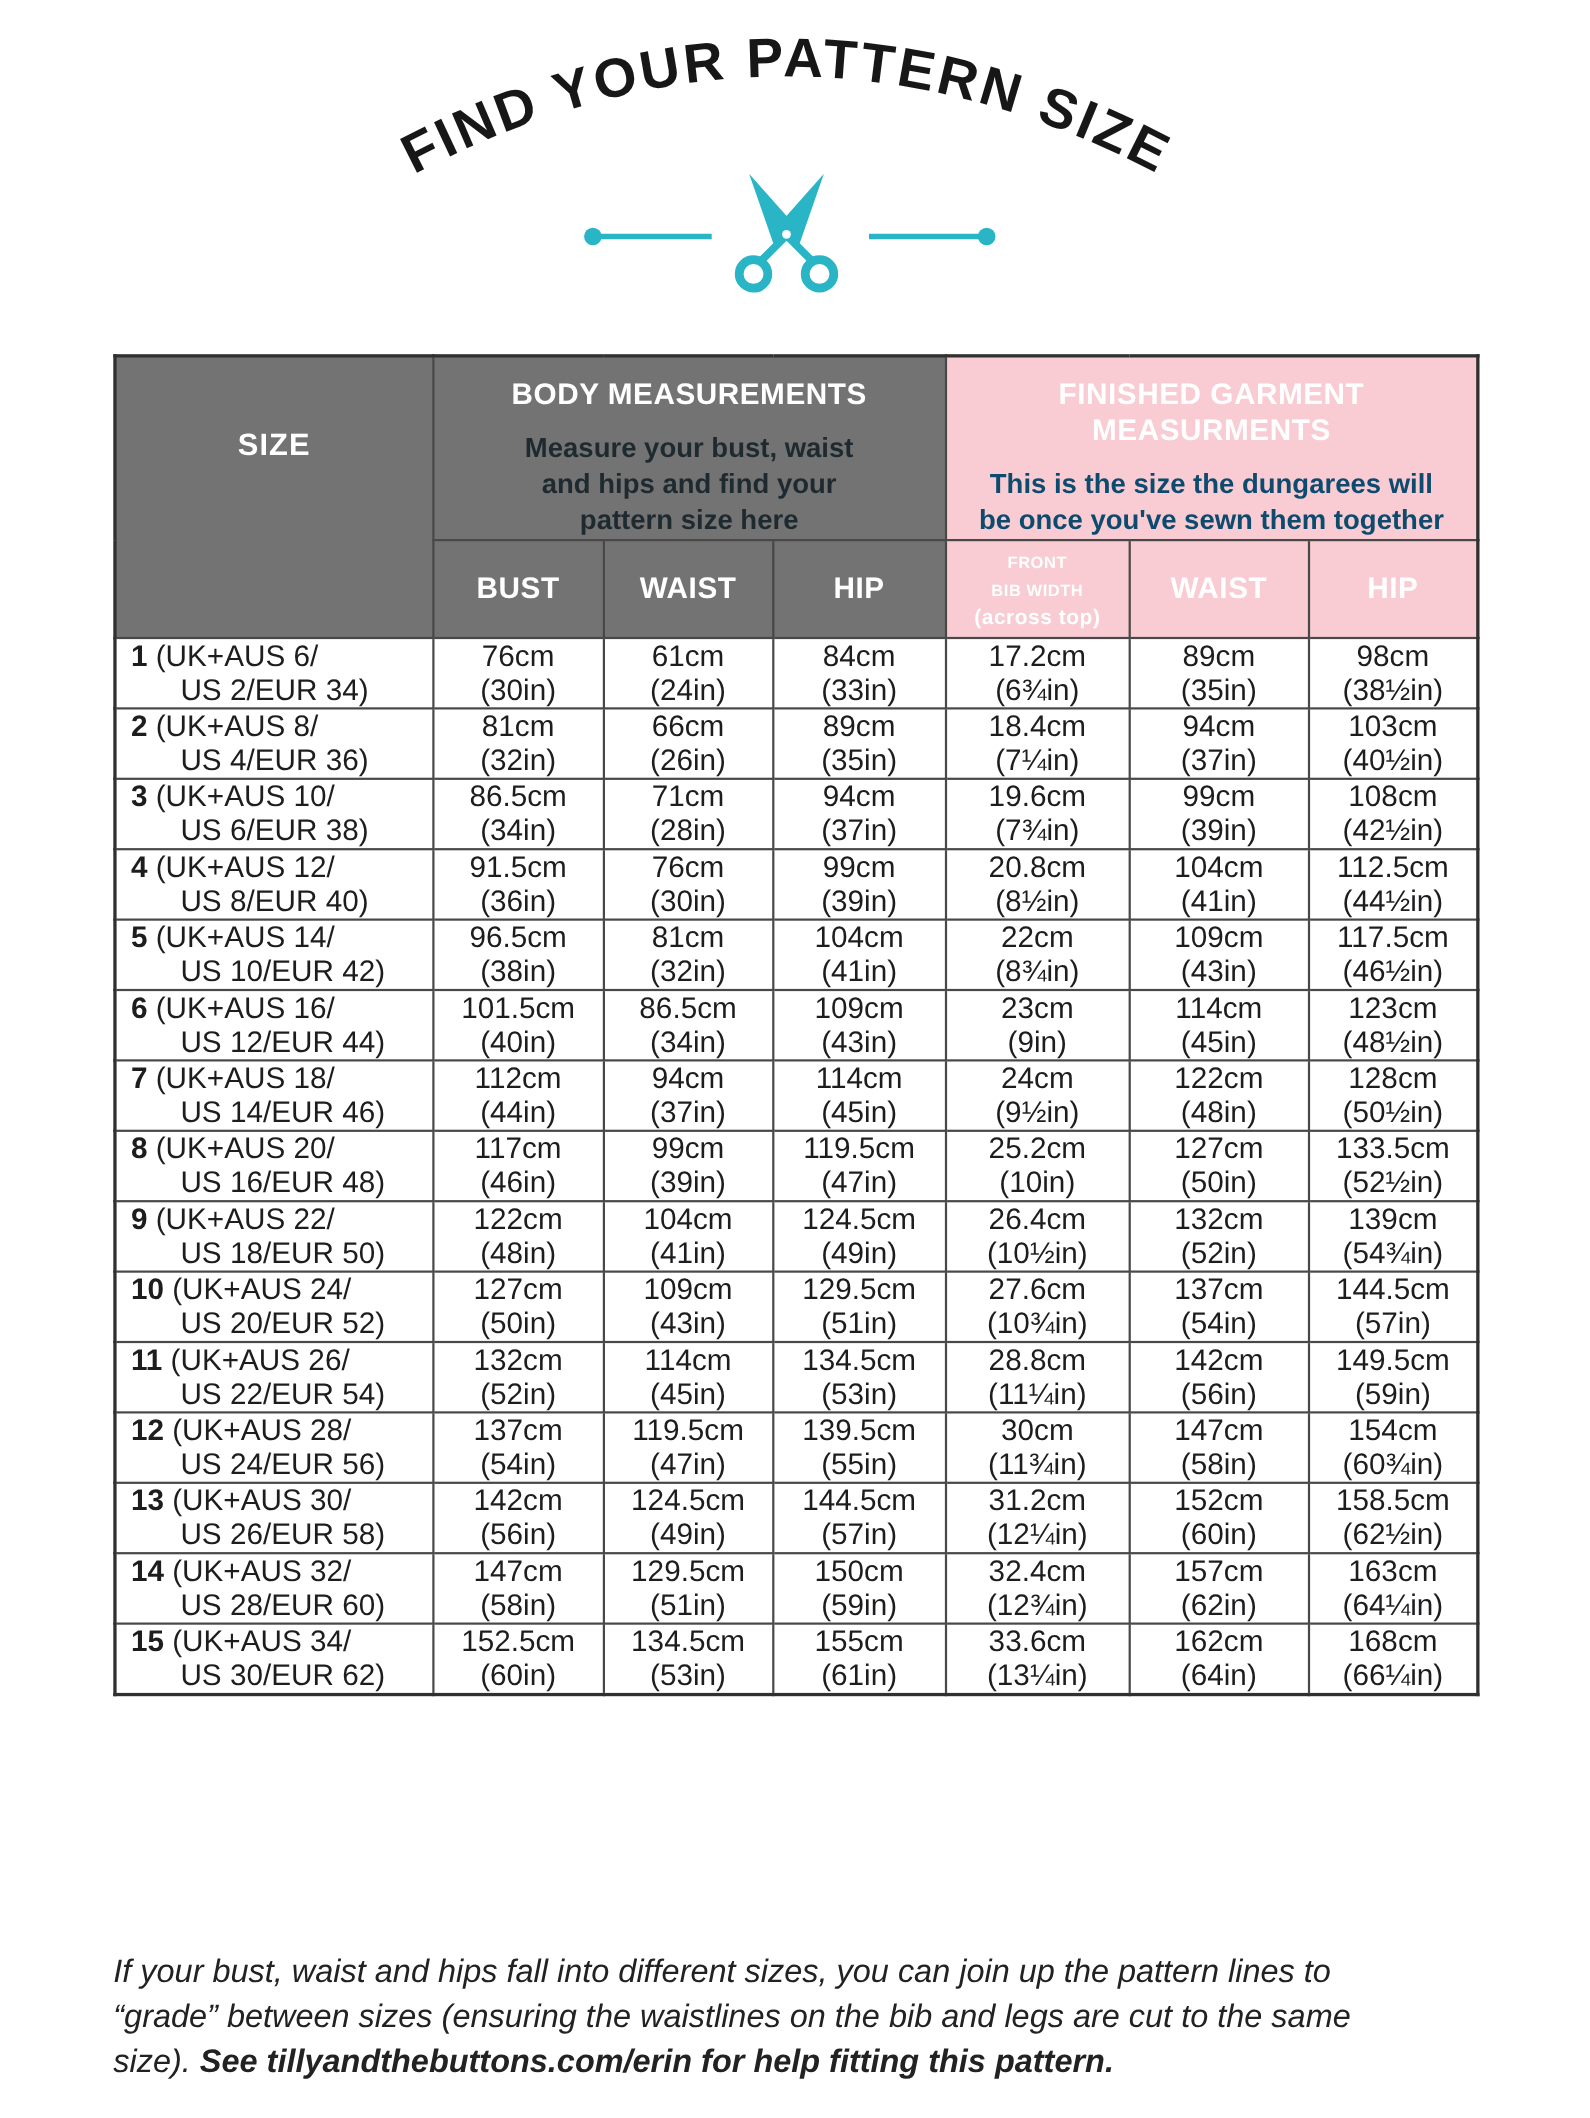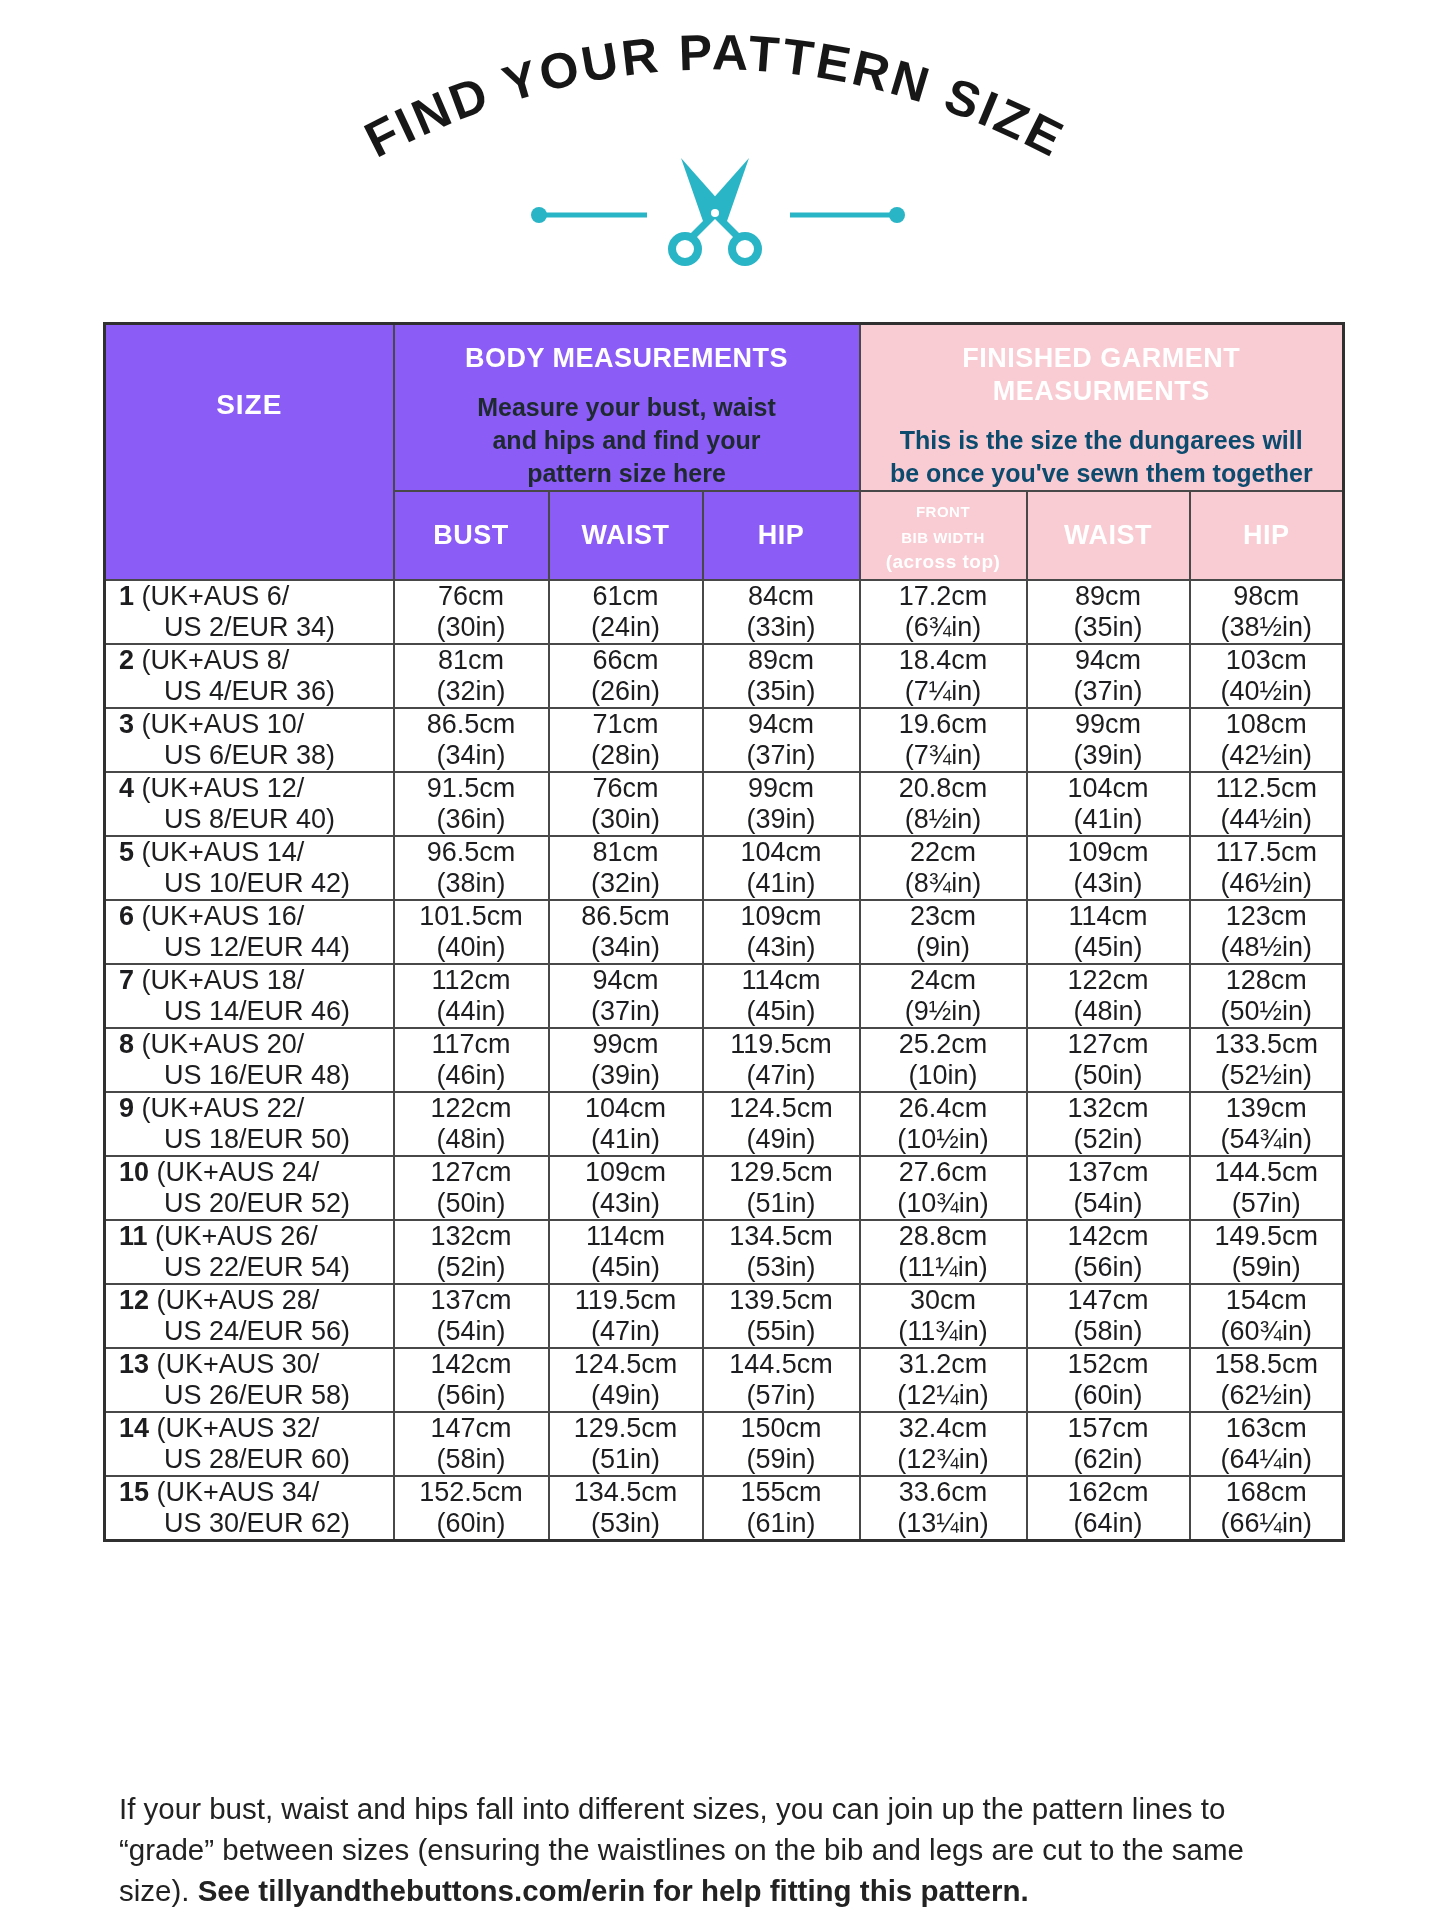--- a/index.html
+++ b/index.html
@@ -17,21 +17,21 @@
     font-size:50px;font-weight:600;letter-spacing:3px;
     fill:#171717;
   }
   
   .table-wrap{position:absolute;left:103px;top:322px;}
   table.size-table{
     border-collapse:collapse;table-layout:fixed;width:1239px;
     border:3px solid #303030;
   }
   .size-table th,.size-table td{border:2px solid #484848;padding:0;}
-  .teal{background:#8b5cf6;}
+  .teal{background:#737373;}
   .pink{background:#f8ccd2;}
   tr.hdr1 th{height:161px;vertical-align:top;text-align:center;}
   tr.hdr2 th{height:87px;vertical-align:middle;text-align:center;}
   .size-col{vertical-align:top;}
   .size-col span{
     display:block;margin-top:64px;
     color:#ffffff;font-weight:bold;font-size:28px;letter-spacing:1px;
   }
   .g-title{
     margin-top:17px;color:#ffffff;font-weight:bold;
@@ -53,21 +53,21 @@
   td.size-cell .sl1{padding-left:13px;}
   td.size-cell .sl1 b{font-weight:bold;}
   td.size-cell .sl2{padding-left:58px;}
   td.data-cell{
     vertical-align:middle;text-align:center;
     font-size:27px;line-height:31px;color:#1d1d1f;
   }
   
   .footer{
     position:absolute;left:103px;top:1772px;width:1256px;
-    font-size:29.5px;line-height:41px;color:#222222;margin:16px;
+    font-size:29.5px;line-height:41px;color:#222222;margin:0;font-style:italic;
   }
   .footer b{font-weight:bold;}
 </style>
 </head>
 <body>
 
 <div>
 
   <svg class="title-svg" width="760" height="285" viewBox="0 0 760 285">
     <defs>

